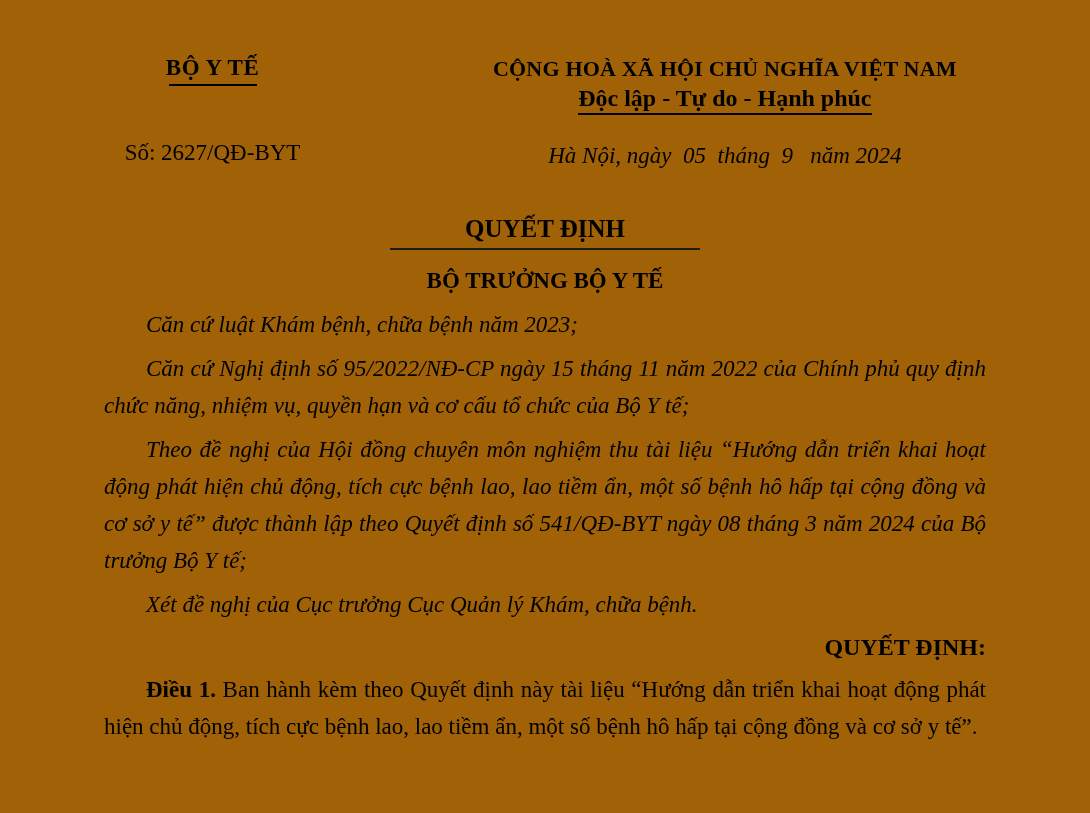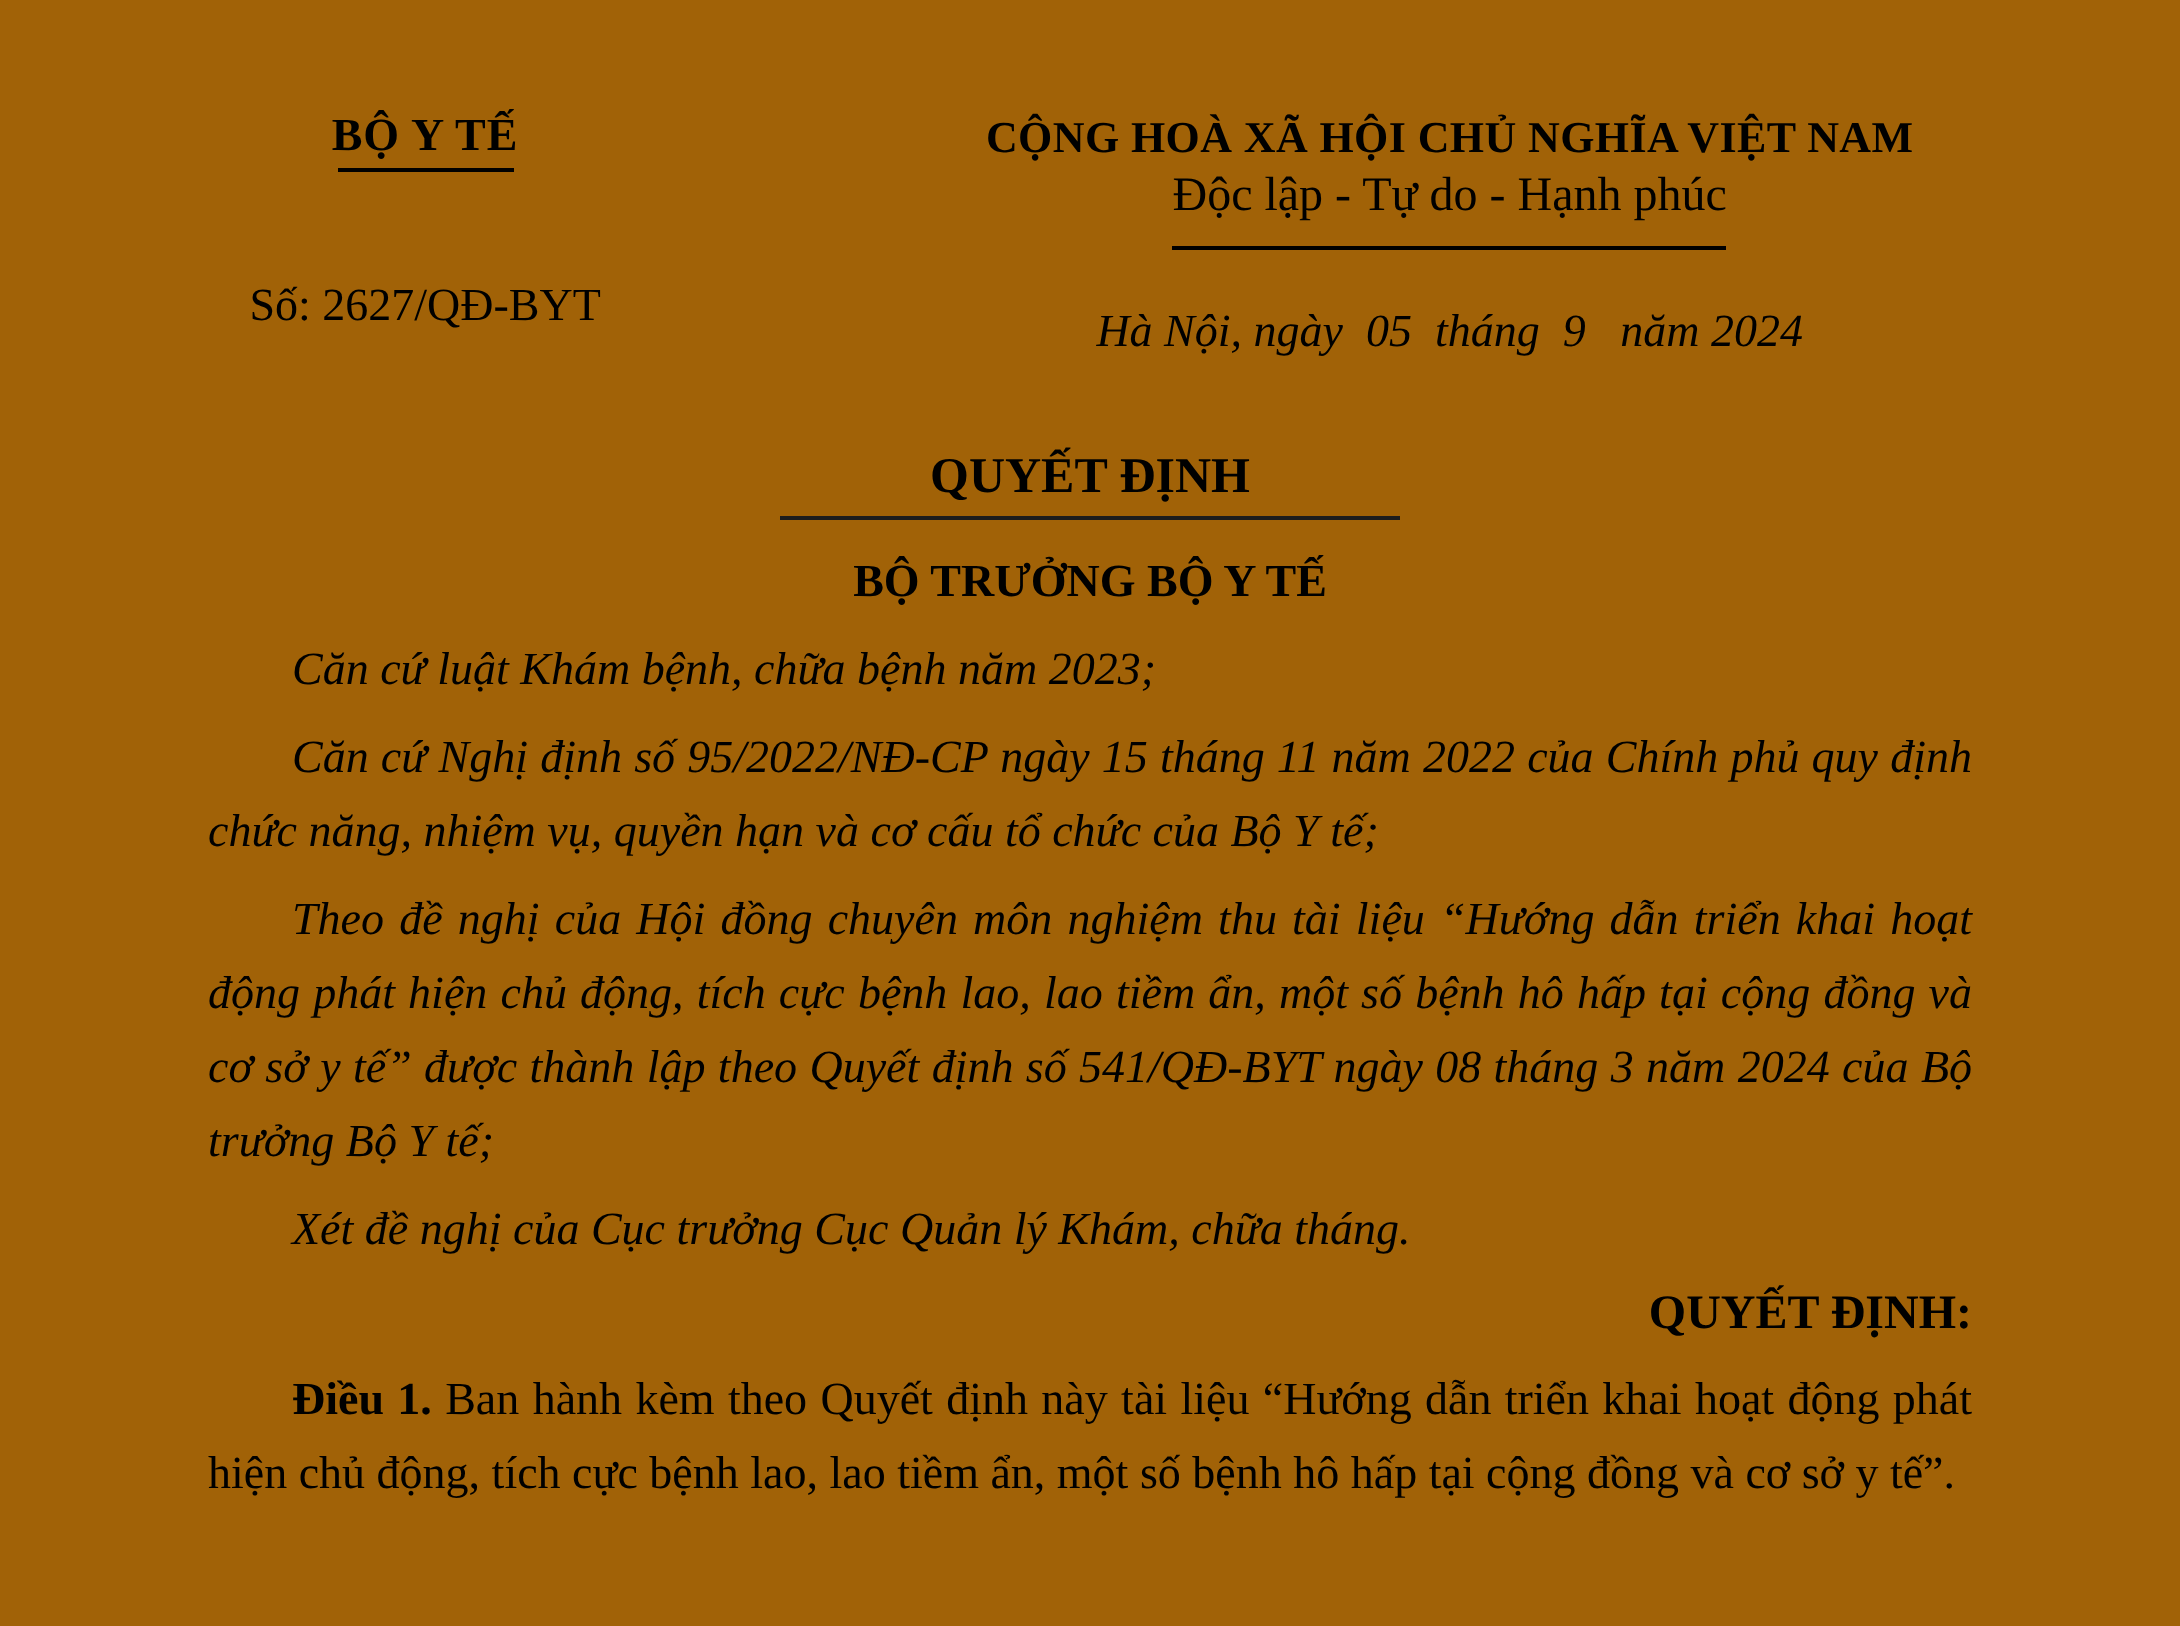--- a/index.html
+++ b/index.html
@@ -40,24 +40,24 @@
   }
 
   .national-title {
     font-weight: bold;
     font-size: 22px;
     line-height: 30px;
     letter-spacing: 0.2px;
   }
   .motto {
     display: inline-block;
-    font-weight: normal;
+    font-weight: bold;
     font-size: 24px;
     line-height: 28px;
-    padding-bottom: 11px;
+    padding-bottom: 1px;
     border-bottom: 2px solid #000;
   }
   .place-date {
     margin-top: 26px;
     font-style: italic;
     font-size: 23px;
     line-height: 30px;
     white-space: pre-wrap;
   }
 
@@ -138,20 +138,20 @@
   <div class="decision-title">QUYẾT ĐỊNH</div>
 
   <div class="subject-rule"></div>
 
   <div class="authority">BỘ TRƯỞNG BỘ Y TẾ</div>
 
   <div class="body">
     <p class="recital">Căn cứ luật Khám bệnh, chữa bệnh năm 2023;</p>
     <p class="recital">Căn cứ Nghị định số 95/2022/NĐ-CP ngày 15 tháng 11 năm 2022 của Chính phủ quy định chức năng, nhiệm vụ, quyền hạn và cơ cấu tổ chức của Bộ Y tế;</p>
     <p class="recital">Theo đề nghị của Hội đồng chuyên môn nghiệm thu tài liệu “Hướng dẫn triển khai hoạt động phát hiện chủ động, tích cực bệnh lao, lao tiềm ẩn, một số bệnh hô hấp tại cộng đồng và cơ sở y tế” được thành lập theo Quyết định số 541/QĐ-BYT ngày 08 tháng 3 năm 2024 của Bộ trưởng Bộ Y tế;</p>
-    <p class="recital">Xét đề nghị của Cục trưởng Cục Quản lý Khám, chữa tháng.</p>
+    <p class="recital">Xét đề nghị của Cục trưởng Cục Quản lý Khám, chữa bệnh.</p>
 
     <div class="decision-heading">QUYẾT ĐỊNH:</div>
 
     <p class="article"><span class="article-label">Điều 1.</span><span> Ban hành kèm theo Quyết định này tài liệu “Hướng dẫn triển khai hoạt động phát hiện chủ động, tích cực bệnh lao, lao tiềm ẩn, một số bệnh hô hấp tại cộng đồng và cơ sở y tế”.</span></p>
   </div>
 
 </div>
 
 </body></html>

